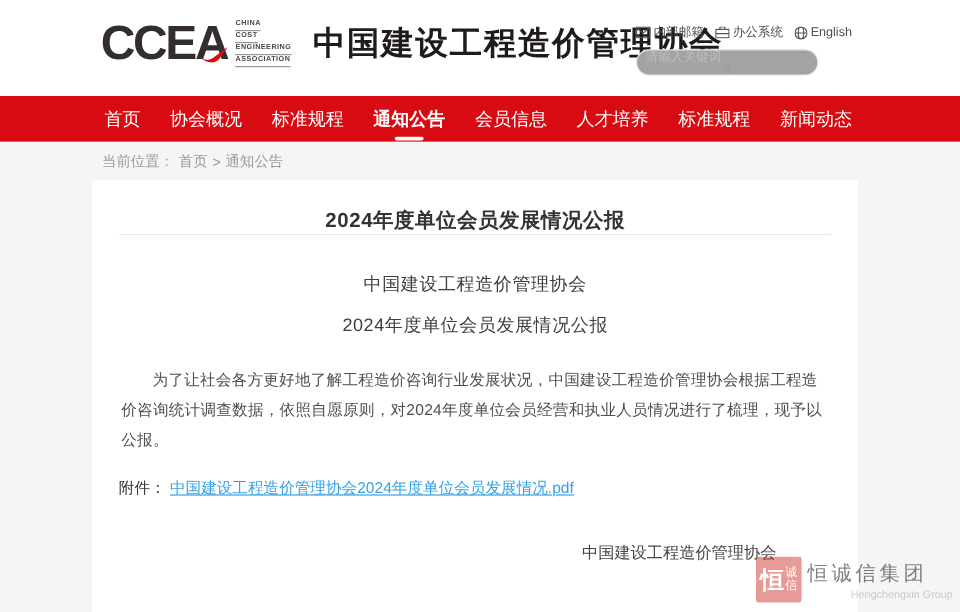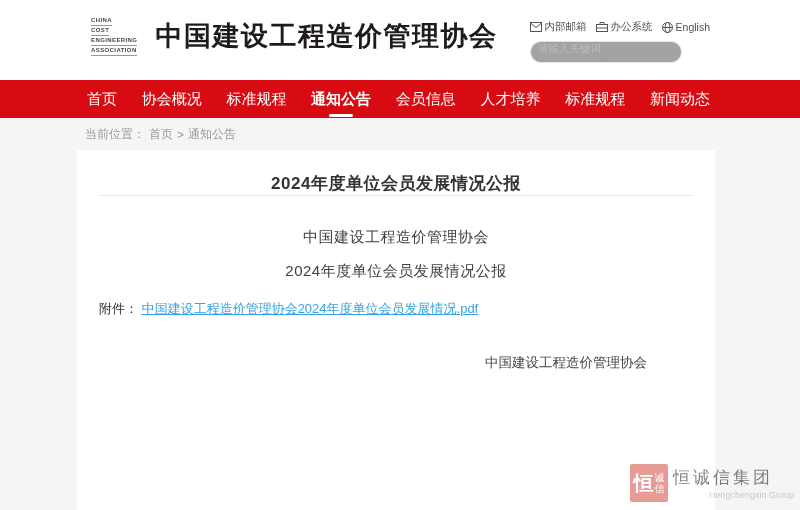--- a/index.html
+++ b/index.html
@@ -131,20 +131,26 @@
     font-size:17px; color:#000000; letter-spacing:3px;
     font-family:"DejaVu Serif","Liberation Serif",serif;
   }
   .wm-text .en { font-size:9px; color:#9d9d9d; margin-top:1px;padding-left:36px; }
 </style>
 </head>
 <body>
 
 <header class="site-header">
   <div class="logo-area">
+    <div class="ccea">
+      <span>CCEA</span>
+      <svg class="swoosh" width="26" height="14" viewBox="0 0 26 14">
+        <path d="M1 9 Q7 13 12 9 L24 0 L16 11 Q9 16 1 9 Z" fill="#d90b12"></path>
+      </svg>
+    </div>
     <div class="logo-sub">
       <div>China</div>
       <div>Cost</div>
       <div>Engineering</div>
       <div>Association</div>
     </div>
     <h1 class="site-name">中国建设工程造价管理协会</h1>
   </div>
 
   <div class="header-right">
@@ -203,20 +209,21 @@
   <span class="crumb">通知公告</span>
 </div>
 
 <main class="card">
   <h2 class="article-title">2024年度单位会员发展情况公报</h2>
   <hr class="divider">
 
   <div class="org-line">中国建设工程造价管理协会</div>
   <div class="subtitle-line">2024年度单位会员发展情况公报</div>
 
+  <p class="para">为了让社会各方更好地了解工程造价咨询行业发展状况，中国建设工程造价管理协会根据工程造价咨询统计调查数据，依照自愿原则，对2024年度单位会员经营和执业人员情况进行了梳理，现予以公报。</p>
 
   <div class="attachment">
     <span>附件：</span>
     <a style="color:#35a2e4;">中国建设工程造价管理协会2024年度单位会员发展情况.pdf</a>
   </div>
 
   <div class="signature">
     <div>中国建设工程造价管理协会</div>
 
   </div>

